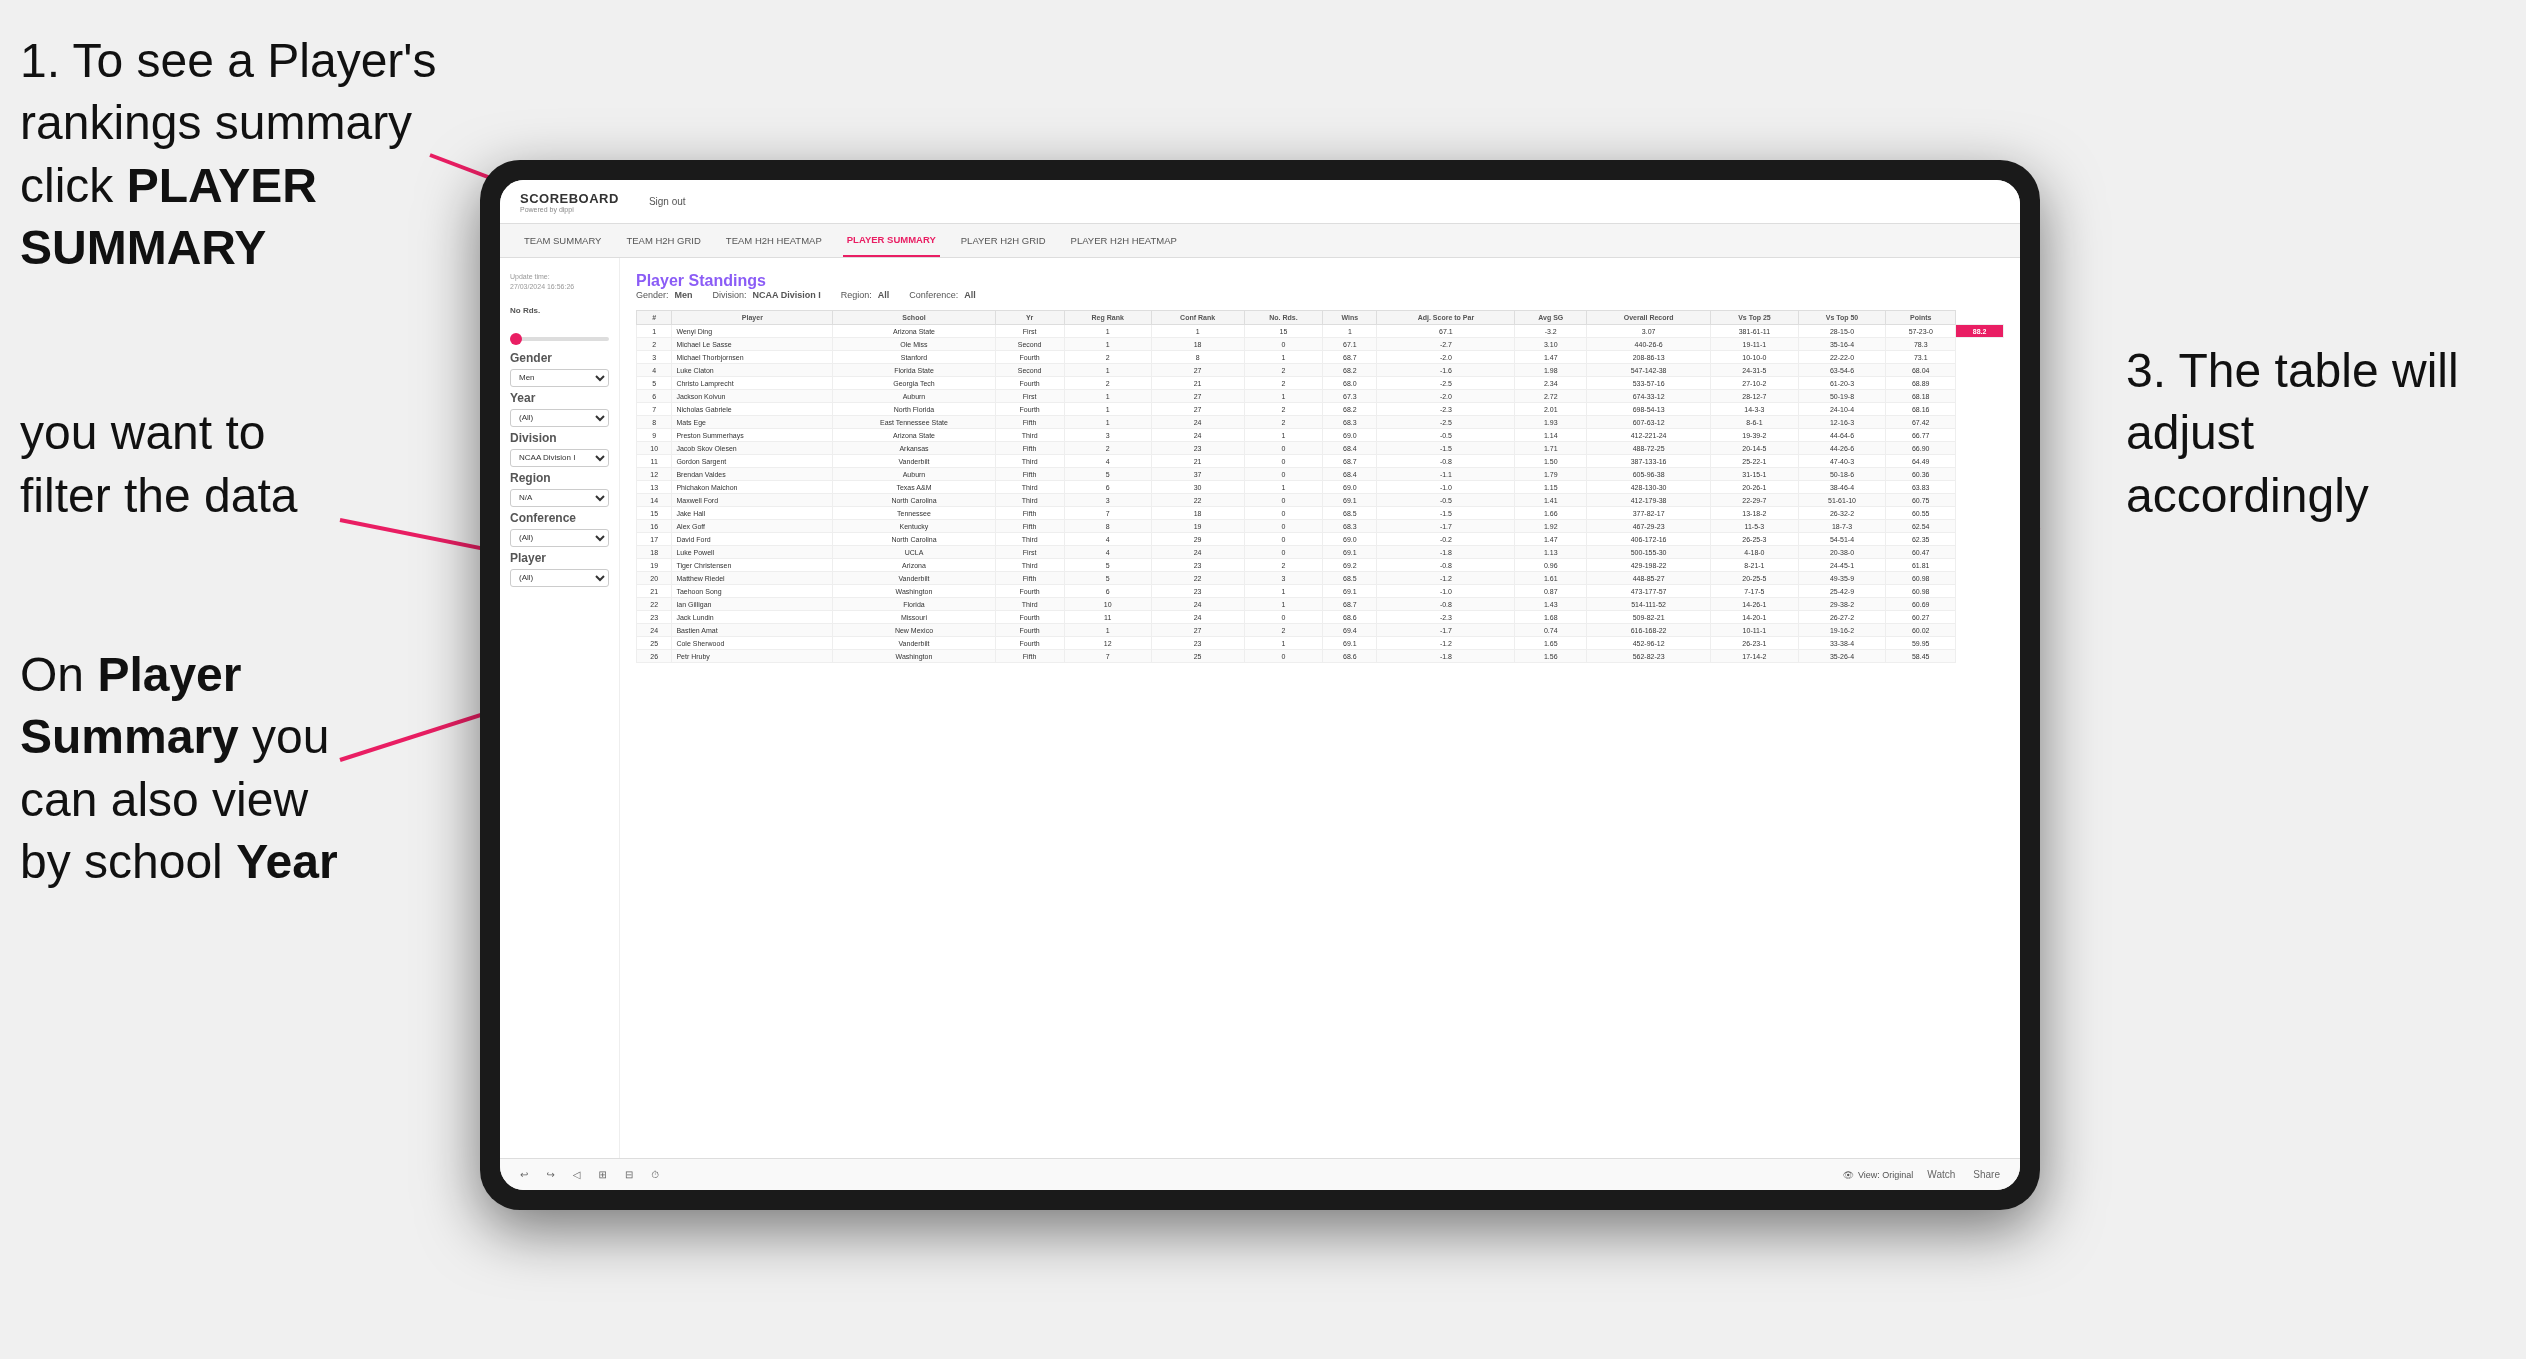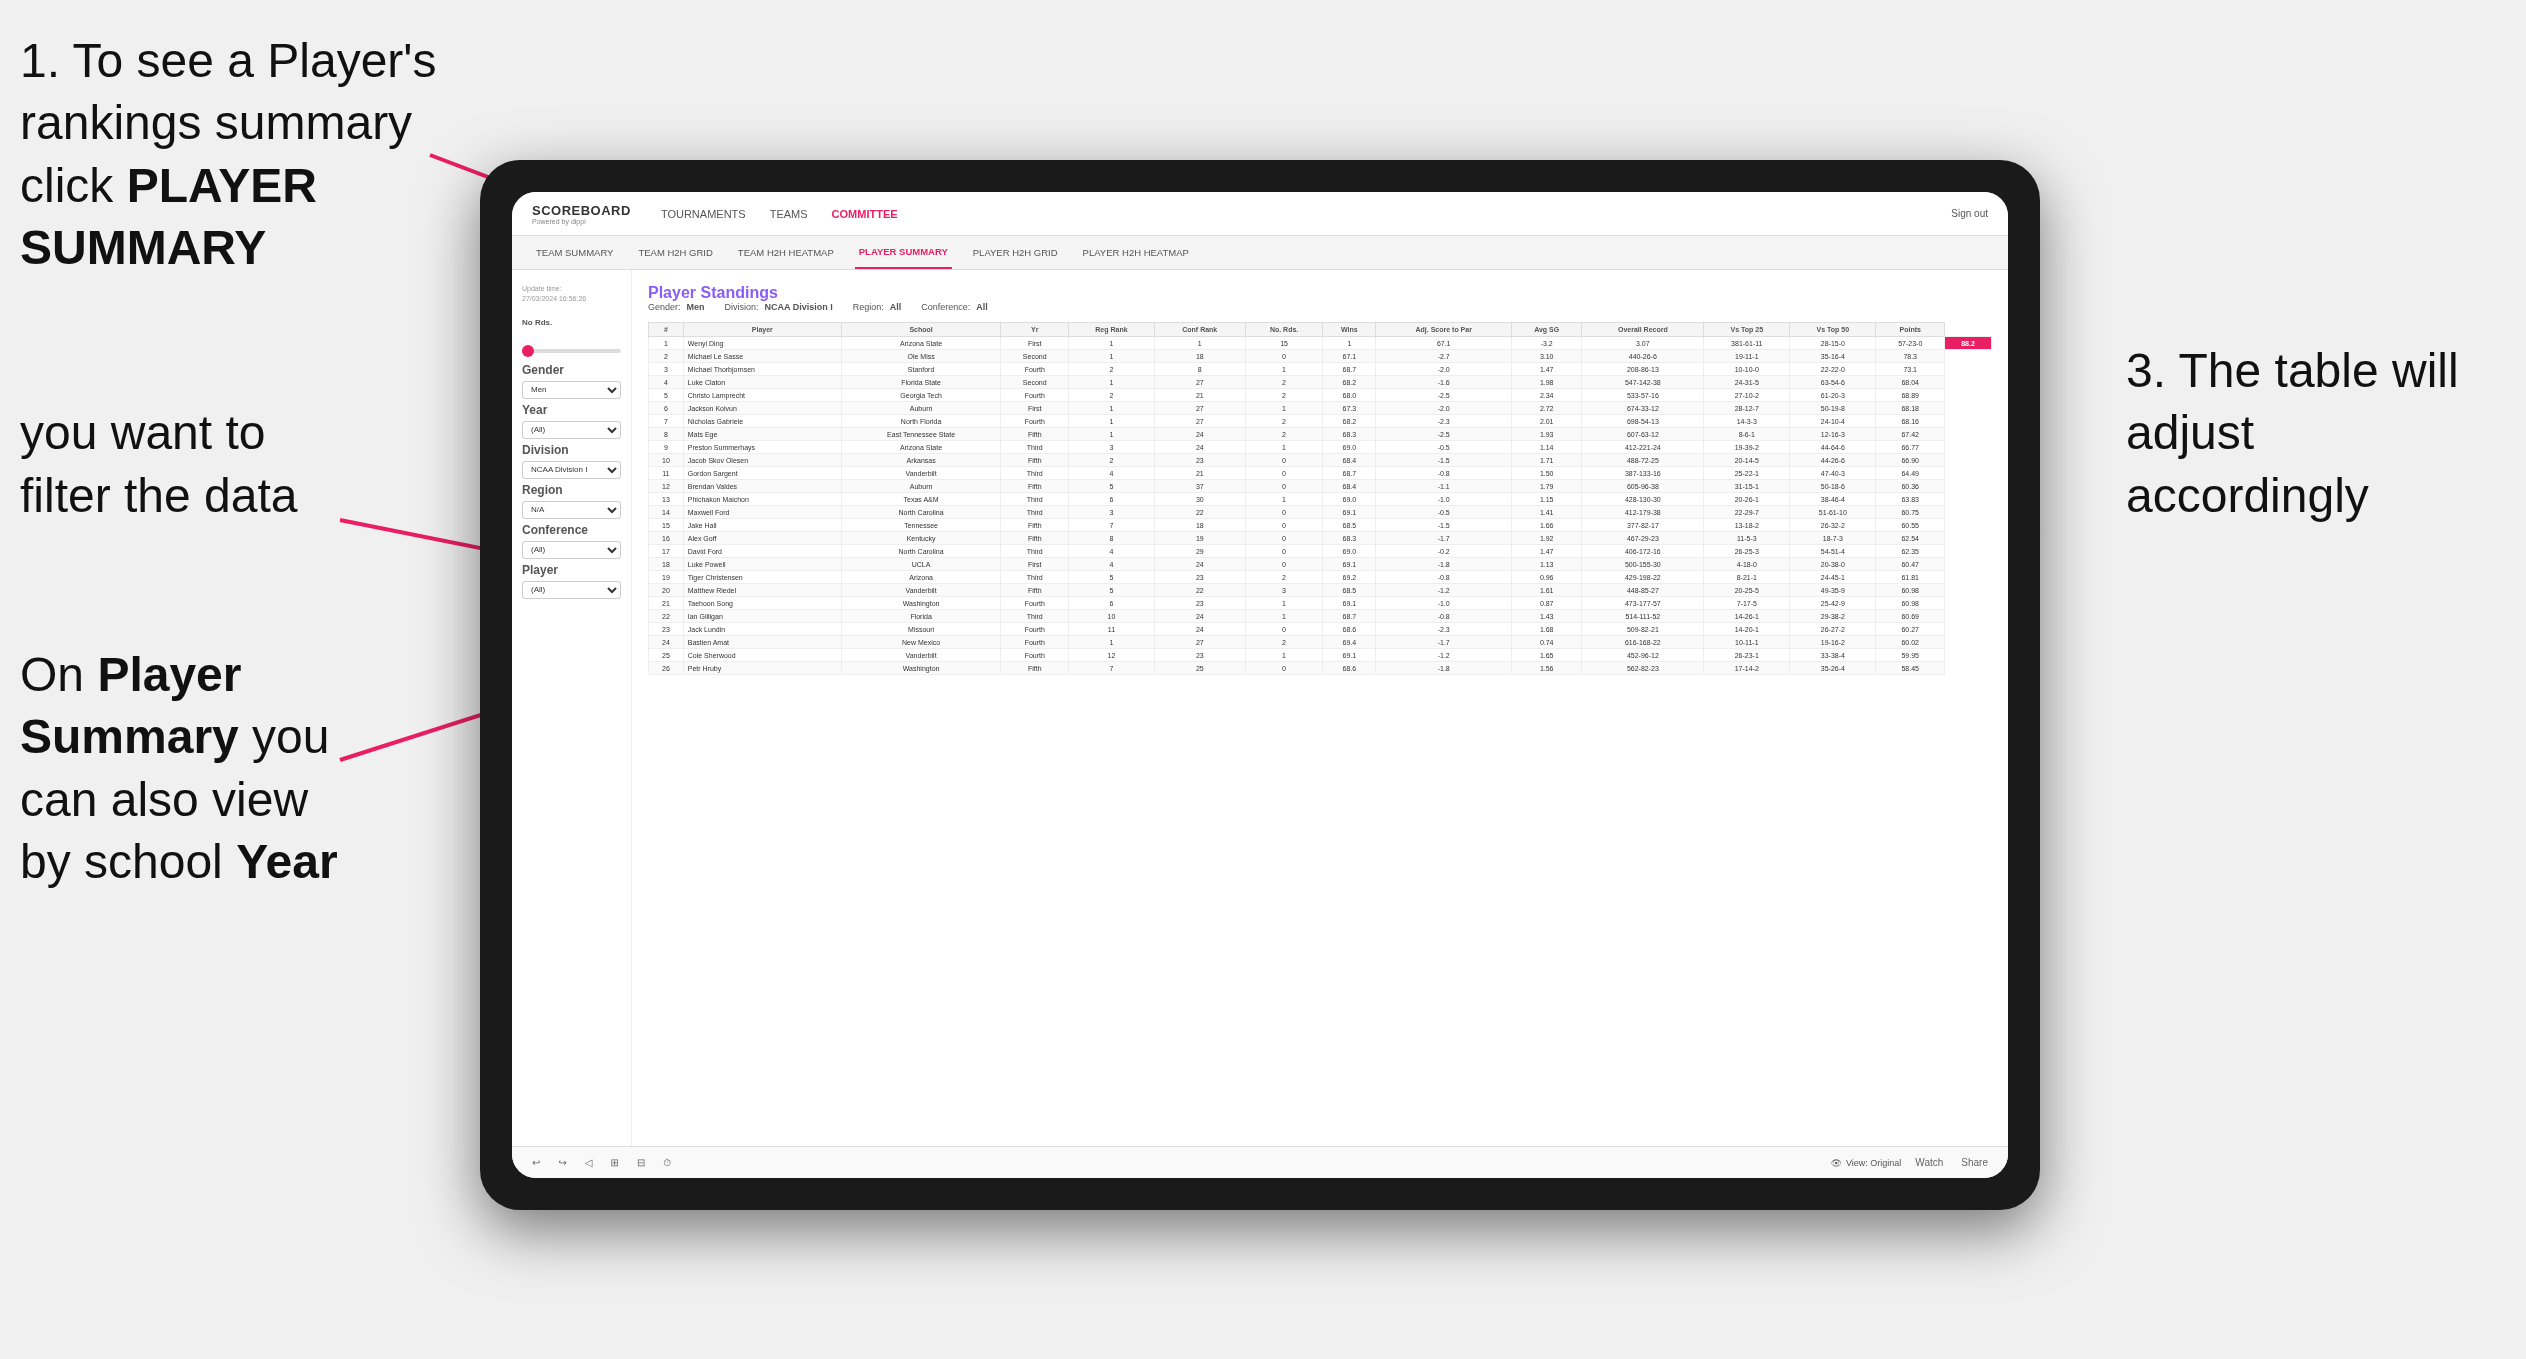--- a/index.html
+++ b/index.html
@@ -59,21 +59,21 @@
     
     .tablet {
       position: absolute;
       top: 160px;
       left: 480px;
       right: 480px;
       width: 1560px;
       height: 1050px;
       background: #1a1a1a;
       border-radius: 40px;
-      padding: 32px;
+      padding: 20px;
       box-shadow: 0 20px 60px rgba(0,0,0,0.5);
     }
 
     .tablet-screen {
       width: 100%;
       height: 100%;
       background: #fff;
       border-radius: 24px;
       overflow: hidden;
       display: flex;
@@ -363,25 +363,20 @@
   </defs>
 </svg>
 
 <div class="tablet">
   <div class="tablet-screen">
 
     <div class="nav-bar">
       <div class="nav-logo">
         <span class="logo-main">SCOREBOARD</span>
         <span class="logo-sub">Powered by dippi</span>
-      </div>
-      <div class="nav-links">
-        <span class="nav-link">TOURNAMENTS</span>
-        <span class="nav-link">TEAMS</span>
-        <span class="nav-link active">COMMITTEE</span>
       </div>
       <div class="nav-right">Sign out</div>
     </div>
 
     <div class="sub-nav">
       <span class="sub-nav-link">TEAM SUMMARY</span>
       <span class="sub-nav-link">TEAM H2H GRID</span>
       <span class="sub-nav-link">TEAM H2H HEATMAP</span>
       <span class="sub-nav-link active">PLAYER SUMMARY</span>
       <span class="sub-nav-link">PLAYER H2H GRID</span>

